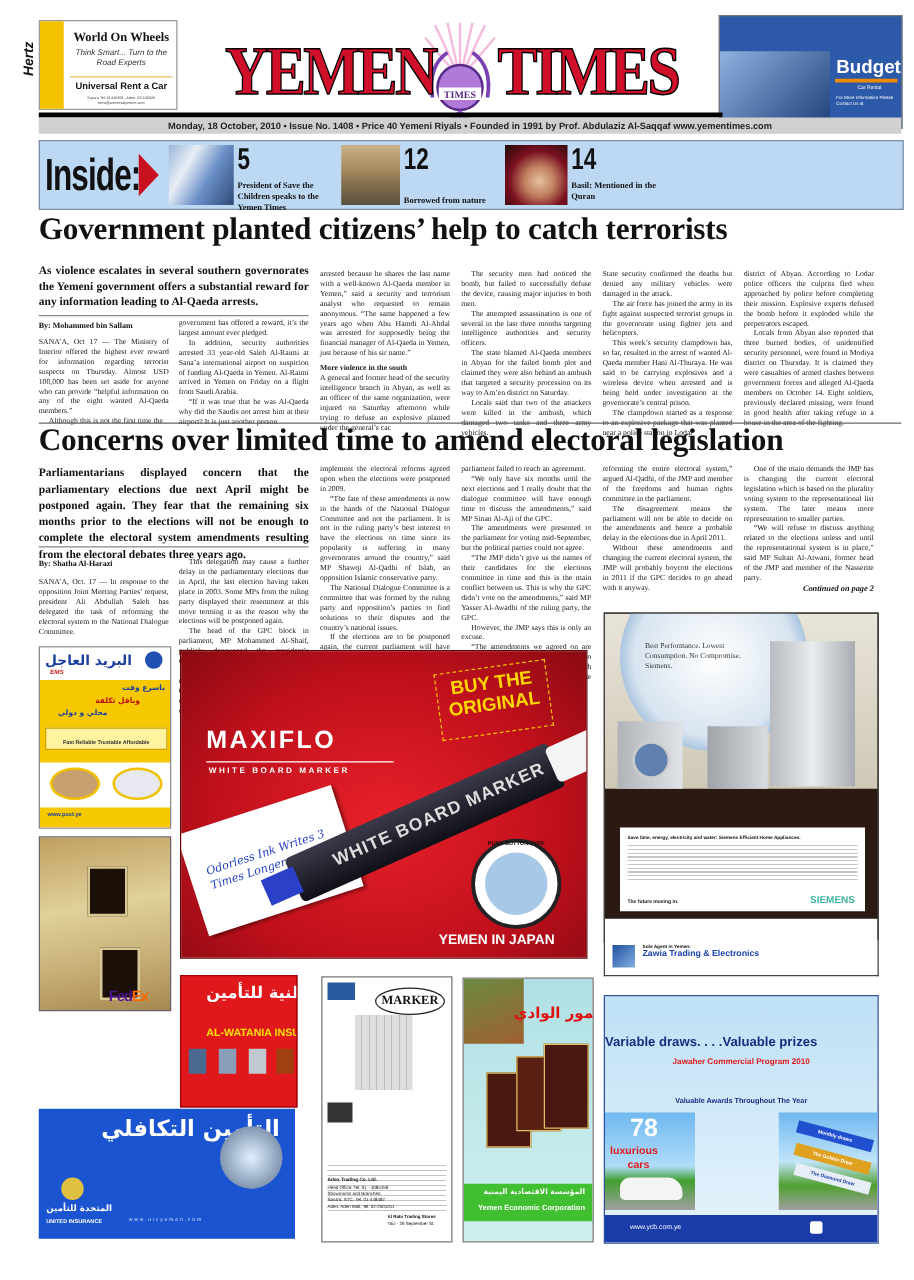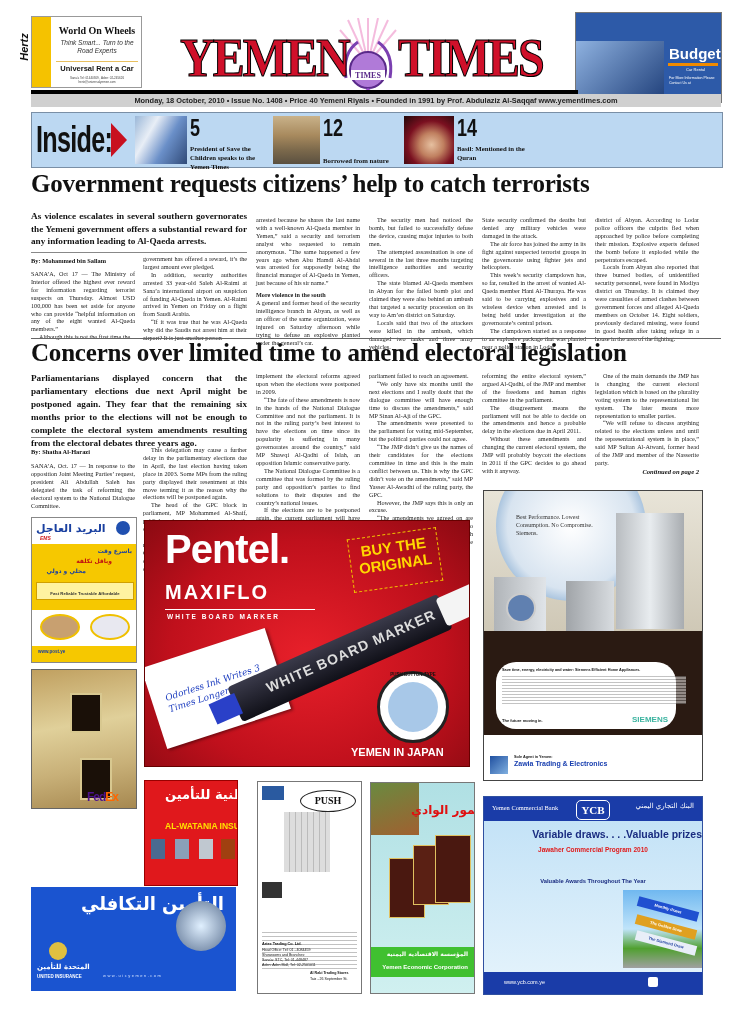--- a/index.html
+++ b/index.html
@@ -103,21 +103,21 @@
 
   <div class="thumb" style="left:241px;width:47px;background:linear-gradient(180deg,#c9b28a 0%,#a88a5e 40%,#7d6a4c 70%,#5a5040 100%);"></div>
   <div class="num" style="left:291px;">12</div>
   <div class="cap" style="left:291px;top:43px;width:80px;">Borrowed from nature</div>
 
   <div class="thumb" style="left:372px;width:50px;background:radial-gradient(circle at 55% 60%,#e6c0a0 0%,#c08060 30%,#7a1020 60%,#200808 100%);"></div>
   <div class="num" style="left:425px;">14</div>
   <div class="cap" style="left:425px;top:31px;width:70px;">Basil: Mentioned in the Quran</div>
 </div>
 
-<div class="abs h1" style="left:31px;top:170px;">Government requests citizens’ help to catch terrorists</div>
+<div class="abs h1" style="left:31px;top:170px;">Government planted citizens’ help to catch terrorists</div>
 <div class="abs deck" style="left:31px;top:210px;width:216px;">As violence escalates in several southern governorates the Yemeni government offers a substantial reward for any information leading to Al-Qaeda arrests.</div>
 <div class="abs hr" style="left:31px;top:252px;width:216px;"></div>
 <div class="abs byline" style="left:31px;top:257px;">By: Mohammed bin Sallam</div>
 
 <div class="abs col" style="left:31px;top:270px;width:104px;">
   <p class="noi">SANA’A, Oct 17 — The Ministry of Interior offered the highest ever reward for information regarding terrorist suspects on Thursday. Almost USD 100,000 has been set aside for anyone who can provide “helpful information on any of the eight wanted Al-Qaeda members.”</p>
   <p>Although this is not the first time the</p>
 </div>
 <div class="abs col" style="left:143px;top:255px;width:104px;">
   <p class="noi">government has offered a reward, it’s the largest amount ever pledged.</p>
@@ -206,21 +206,20 @@
   </div>
 </div>
 
 <div class="ad" style="left:31px;top:669px;width:104px;height:138px;background:linear-gradient(170deg,#c0a060 0%,#e0d09a 40%,#c8b078 70%,#a68850 100%);border:1px solid #666;">
   <div style="position:absolute;left:38px;top:23px;width:28px;height:36px;background:#1a1008;border:2px solid #d8c890;"></div>
   <div style="position:absolute;left:48px;top:88px;width:28px;height:38px;background:#1a1008;border:2px solid #d8c890;"></div>
   <div style="position:absolute;left:55px;top:120px;font:bold 12px 'Liberation Sans',sans-serif;letter-spacing:-1px;"><span style="color:#4d148c">Fed</span><span style="color:#ff6600">Ex</span></div>
 </div>
 
 <div class="ad" style="left:144px;top:520px;width:324px;height:245px;background:radial-gradient(ellipse at 50% 55%,#e8202a 0%,#c0101c 60%,#8a0a12 100%);border:1px solid #600;">
-  <div style="position:absolute;left:20px;top:6px;font:bold 40px 'Liberation Sans',sans-serif;color:#fff;letter-spacing:-1px;">Pentel.</div>
   <div style="position:absolute;left:20px;top:60px;font:bold 20px 'Liberation Sans',sans-serif;color:#fff;letter-spacing:2px;">MAXIFLO</div>
   <div style="position:absolute;left:20px;top:88px;width:150px;height:1px;background:#fff;"></div>
   <div style="position:absolute;left:22px;top:92px;font:bold 6.5px 'Liberation Sans',sans-serif;color:#fff;letter-spacing:2px;">WHITE BOARD MARKER</div>
   <div style="position:absolute;left:205px;top:12px;width:88px;height:52px;transform:rotate(-8deg);border:1px dashed #f0c000;">
     <div style="position:absolute;left:4px;top:4px;width:80px;font:bold 15px 'Liberation Sans',sans-serif;color:#ffd800;text-align:center;line-height:17px;">BUY THE ORIGINAL</div>
   </div>
   <div style="position:absolute;left:6px;top:125px;width:130px;height:85px;background:#fff;transform:rotate(-18deg);box-shadow:2px 2px 3px rgba(0,0,0,.4);">
     <div style="position:absolute;left:14px;top:30px;width:100px;font:italic 9px 'DejaVu Serif',serif;color:#2040c0;line-height:12px;">Odorless Ink Writes 3 Times Longer...</div>
   </div>
   <div style="position:absolute;left:80px;top:118px;width:230px;height:38px;background:linear-gradient(180deg,#3a3a4a,#101018);transform:rotate(-24deg);border-radius:4px;">
@@ -238,21 +237,21 @@
 <div class="ad" style="left:483px;top:490px;width:218px;height:262px;background:#2a1a12;border:1px solid #444;">
   <div style="position:absolute;left:0;top:0;width:218px;height:140px;background:linear-gradient(180deg,#e8e4d8,#cfc8b6);">
     <div style="position:absolute;left:12px;top:-40px;width:150px;height:150px;border-radius:50%;background:radial-gradient(circle,#fff 0%,#d8e4f0 60%,#3070b0 100%);"></div>
     <div style="position:absolute;left:32px;top:22px;width:80px;font:6px 'Liberation Serif',serif;color:#333;line-height:8px;">Best Performance. Lowest Consumption. No Compromise. Siemens.</div>
     <div style="position:absolute;left:132px;top:22px;width:68px;height:116px;background:linear-gradient(90deg,#b8bcc0,#e8ecef,#a8acb0);"></div>
     <div style="position:absolute;left:10px;top:86px;width:52px;height:54px;background:linear-gradient(90deg,#b0b4b8,#e0e4e8);">
       <div style="position:absolute;left:12px;top:16px;width:26px;height:26px;border-radius:50%;background:#6080b0;border:2px solid #ccc;"></div>
     </div>
     <div style="position:absolute;left:82px;top:90px;width:48px;height:50px;background:linear-gradient(90deg,#a0a4a8,#d8dce0);"></div>
   </div>
-  <div style="position:absolute;left:12px;top:171px;width:180px;height:67px;background:#fff;border-radius:20px;">
+  <div style="position:absolute;left:12px;top:171px;width:196px;height:67px;background:#fff;">
     <div style="position:absolute;left:6px;top:6px;width:184px;font:bold 3.8px 'Liberation Sans',sans-serif;">Save time, energy, electricity and water: Siemens Efficient Home Appliances.</div>
     <div style="position:absolute;left:6px;top:14px;width:184px;height:28px;background:repeating-linear-gradient(180deg,#888 0 1px,#fff 1px 3px);opacity:.5;"></div>
     <div style="position:absolute;left:6px;top:56px;font:bold 4px 'Liberation Sans',sans-serif;">The future moving in.</div>
     <div style="position:absolute;right:8px;top:53px;font:bold 8px 'Liberation Sans',sans-serif;color:#3cb4a0;">SIEMENS</div>
   </div>
   <div style="position:absolute;left:0;top:244px;width:218px;height:18px;background:#fff;"></div>
 </div>
 <div class="ad" style="left:483px;top:752px;width:218px;height:28px;background:#fff;border:1px solid #444;border-top:none;">
   <div style="position:absolute;left:6px;top:4px;width:18px;height:18px;background:linear-gradient(135deg,#2050a0,#80b0e0);"></div>
   <div style="position:absolute;left:30px;top:3px;font:bold 3.8px 'Liberation Sans',sans-serif;">Sole Agent in Yemen:</div>
@@ -271,21 +270,21 @@
 <div class="ad" style="left:31px;top:887px;width:205px;height:104px;background:#1a54d0;">
   <div style="position:absolute;left:50px;top:6px;font:bold 18px 'DejaVu Sans',sans-serif;color:#fff;direction:rtl;white-space:nowrap;">التأمين التكافلي</div>
   <div style="position:absolute;left:145px;top:14px;width:50px;height:50px;border-radius:50%;background:radial-gradient(circle,#e0f0ff,#5a7090);"></div>
   <div style="position:absolute;left:18px;top:55px;width:18px;height:18px;border-radius:50%;background:#e0c040;"></div>
   <div style="position:absolute;left:6px;top:76px;font:bold 7px 'DejaVu Sans',sans-serif;color:#fff;">المتحدة للتأمين</div>
   <div style="position:absolute;left:6px;top:87px;font:bold 4.5px 'Liberation Sans',sans-serif;color:#fff;">UNITED INSURANCE</div>
   <div style="position:absolute;left:72px;top:86px;font:4px 'Liberation Sans',sans-serif;color:#cfe0ff;letter-spacing:1.5px;">www.uicyemen.com</div>
 </div>
 
 <div class="ad" style="left:257px;top:781px;width:103px;height:211px;background:#fff;border:1px solid #777;">
-  <div style="position:absolute;left:42px;top:8px;width:54px;height:20px;border:1.5px solid #222;border-radius:50%;text-align:center;font:bold 10px 'Liberation Serif',serif;line-height:20px;">PUSH</div>
+  <div style="position:absolute;left:42px;top:8px;width:54px;height:20px;border:1.5px solid #222;border-radius:50%;text-align:center;font:bold 10px 'Liberation Serif',serif;line-height:20px;">MARKER</div>
   <div style="position:absolute;left:4px;top:4px;width:22px;height:14px;background:#2a5aa0;"></div>
   <div style="position:absolute;left:26px;top:30px;width:46px;height:60px;background:repeating-linear-gradient(90deg,#ddd 0 5px,#bbb 5px 6px);"></div>
   <div style="position:absolute;left:4px;top:100px;width:20px;height:16px;background:#333;"></div>
   <div style="position:absolute;left:4px;top:150px;width:95px;height:40px;background:repeating-linear-gradient(180deg,#999 0 1px,#fff 1px 4px);opacity:.6;"></div>
   <div style="position:absolute;left:4px;top:160px;font:bold 3.8px 'Liberation Sans',sans-serif;">Artex Trading Co. Ltd.</div>
   <div style="position:absolute;left:4px;top:166px;font:3.6px 'Liberation Sans',sans-serif;">Head Office: Tel: 01 - 4084459</div>
   <div style="position:absolute;left:4px;top:171px;font:3.6px 'Liberation Sans',sans-serif;">Showrooms and Branches:</div>
   <div style="position:absolute;left:4px;top:176px;font:3.6px 'Liberation Sans',sans-serif;">Sana'a: STC, Tel: 01-448487</div>
   <div style="position:absolute;left:4px;top:181px;font:3.6px 'Liberation Sans',sans-serif;">Aden:   Aden Mall, Tel: 02-2501011</div>
   <div style="position:absolute;left:52px;top:189px;font:bold 3.6px 'Liberation Sans',sans-serif;">Al Rabi Trading Stores</div>
@@ -298,28 +297,29 @@
   <div style="position:absolute;left:18px;top:75px;width:34px;height:58px;background:#4a1810;border:1px solid #e0c060;"></div>
   <div style="position:absolute;left:42px;top:62px;width:34px;height:58px;background:#5a2014;border:1px solid #e0c060;"></div>
   <div style="position:absolute;left:64px;top:52px;width:34px;height:66px;background:#4a1810;border:1px solid #e0c060;"></div>
   <div style="position:absolute;left:0;top:164px;width:103px;height:30px;background:#40c030;">
     <div style="position:absolute;right:6px;top:3px;font:bold 6px 'DejaVu Sans',sans-serif;color:#fff;">المؤسسة الاقتصادية اليمنية</div>
     <div style="position:absolute;right:6px;top:17px;font:bold 6px 'Liberation Sans',sans-serif;color:#fff;">Yemen Economic Corporation</div>
   </div>
 </div>
 
 <div class="ad" style="left:483px;top:796px;width:218px;height:197px;background:linear-gradient(180deg,#bfe0f6,#e6f4fc);border:1px solid #3050a0;">
-  <div style="position:absolute;left:0;top:0;width:218px;height:24px;background:#1a3ca8;">
-    <div style="position:absolute;left:8px;top:7px;font:6.4px 'Liberation Serif',serif;color:#fff;">Yemen Commercial Bank</div>
-    <div style="position:absolute;left:92px;top:3px;width:32px;height:18px;border:1.5px solid #fff;border-radius:5px;text-align:center;font:bold 11px 'Liberation Serif',serif;color:#fff;line-height:18px;">YCB</div>
-    <div style="position:absolute;right:8px;top:5px;font:7px 'DejaVu Sans',sans-serif;color:#fff;">البنك التجاري اليمني</div>
-  </div>
-  <div style="position:absolute;left:0;top:31px;width:218px;text-align:right;font:bold 10.5px 'Liberation Sans',sans-serif;color:#1a2c80;">Variable draws. . . .Valuable prizes</div>
+  <div style="position:absolute;left:0;top:31px;width:218px;text-align:left;font:bold 10.5px 'Liberation Sans',sans-serif;color:#1a2c80;">Variable draws. . . .Valuable prizes</div>
   <div style="position:absolute;left:0;top:49px;width:218px;text-align:center;font:bold 6.5px 'Liberation Sans',sans-serif;color:#e01a1a;">Jawaher Commercial Program 2010</div>
   <div style="position:absolute;left:0;top:81px;width:218px;text-align:center;font:bold 5.8px 'Liberation Sans',sans-serif;color:#1a2c80;">Valuable Awards Throughout The Year</div>
+  <div style="position:absolute;left:0;top:93px;width:72px;height:78px;background:linear-gradient(180deg,#70b8f0 0%,#b0dcf8 55%,#40a030 70%,#a0a0a0 100%);">
+    <div style="position:absolute;left:20px;top:2px;font:bold 20px 'Liberation Sans',sans-serif;color:#fff;">78</div>
+    <div style="position:absolute;left:4px;top:25px;font:bold 8.5px 'Liberation Sans',sans-serif;color:#e01a1a;">luxurious</div>
+    <div style="position:absolute;left:18px;top:36px;font:bold 8.5px 'Liberation Sans',sans-serif;color:#e01a1a;">cars</div>
+    <div style="position:absolute;left:12px;top:52px;width:50px;height:18px;background:#f4f4f4;border-radius:8px 12px 4px 4px;"></div>
+  </div>
   <div style="position:absolute;left:139px;top:93px;width:79px;height:78px;background:linear-gradient(180deg,#70b8f0 0%,#c0e4fa 50%,#50a030 75%,#a0a0a0 100%);">
     <div style="position:absolute;left:14px;top:14px;width:62px;height:10px;background:#2050d0;transform:rotate(15deg);font:bold 4px 'Liberation Sans',sans-serif;color:#fff;text-align:center;line-height:10px;">Monthly draws</div>
     <div style="position:absolute;left:12px;top:32px;width:62px;height:10px;background:#e0a020;transform:rotate(15deg);font:bold 4px 'Liberation Sans',sans-serif;color:#fff;text-align:center;line-height:10px;">The Golden Draw</div>
     <div style="position:absolute;left:12px;top:48px;width:62px;height:10px;background:#e8eef8;transform:rotate(15deg);font:bold 4px 'Liberation Sans',sans-serif;color:#2040a0;text-align:center;line-height:10px;">The Diamond Draw</div>
   </div>
   <div style="position:absolute;left:0;top:175px;width:218px;height:22px;background:#1a3ca8;">
     <div style="position:absolute;left:20px;top:7px;font:5.5px 'Liberation Sans',sans-serif;color:#fff;">www.ycb.com.ye</div>
     <div style="position:absolute;left:164px;top:5px;width:10px;height:10px;background:#fff;border-radius:2px;"></div>
   </div>
 </div>

